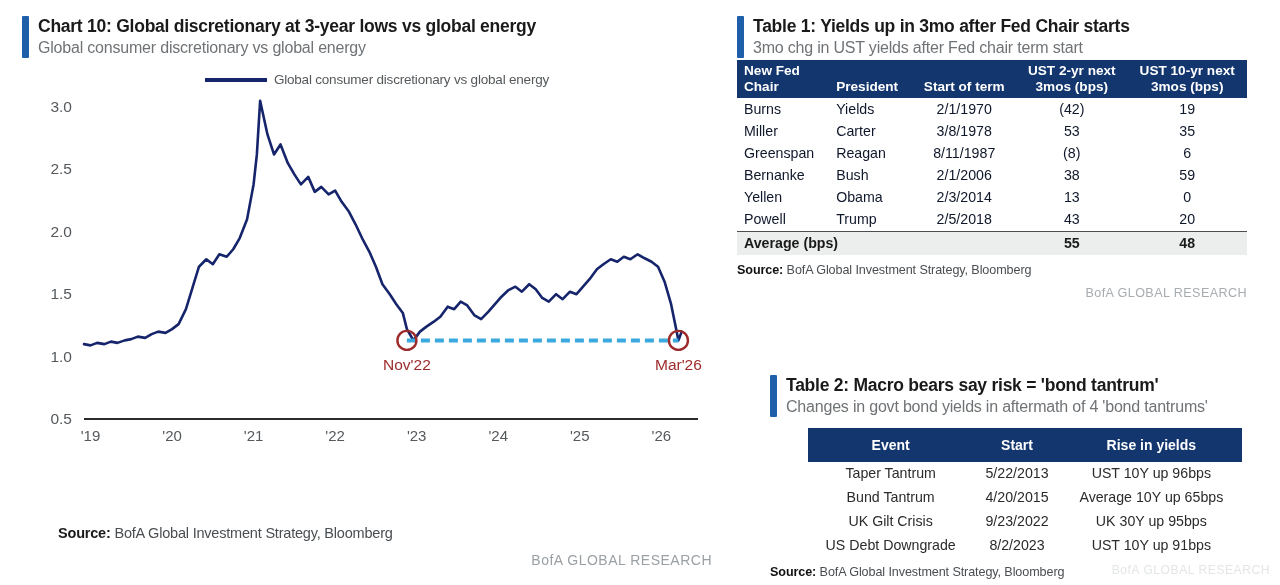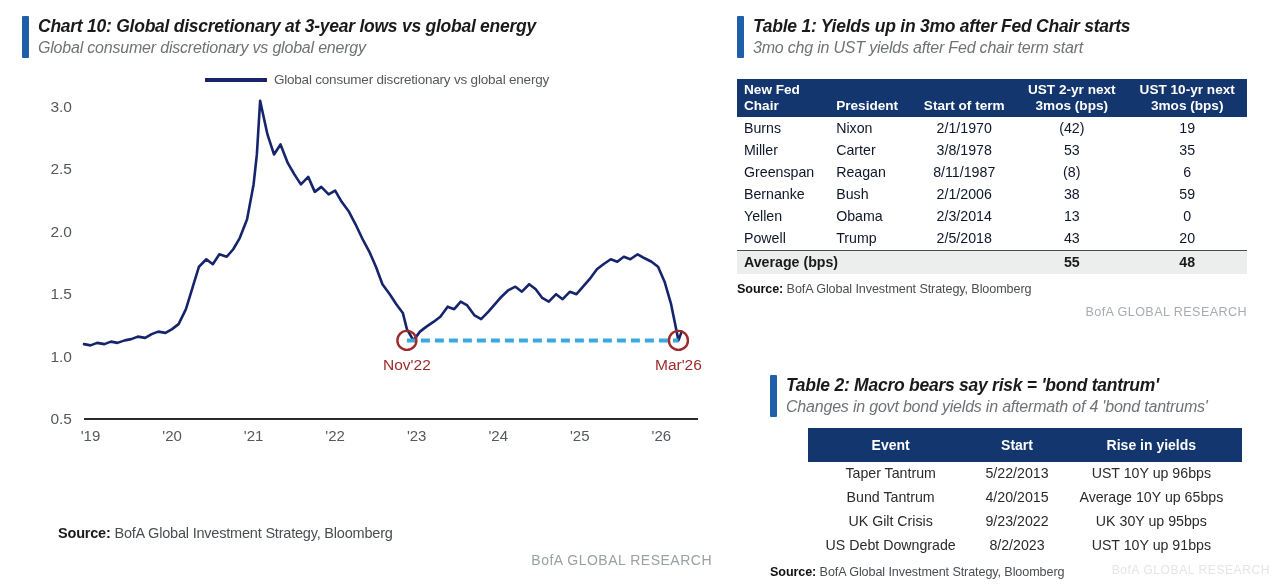--- a/index.html
+++ b/index.html
@@ -4,21 +4,21 @@
 <style>
   html,body{margin:0;padding:0;}
   body{
     width:1280px;height:585px;background:#ffffff;
     font-family:"Liberation Sans", sans-serif;
     color:#231f20;overflow:hidden;position:relative;
   }
   .page{position:relative;width:1280px;height:585px;}
 
   
-  .blk-head{display:flex;gap:9px;align-items:stretch;font-style:italic;}
+  .blk-head{display:flex;gap:9px;align-items:stretch;}
   .accent{width:7px;background:#1f5faa;flex:0 0 7px;border-radius:1px;}
   .blk-titles{display:flex;flex-direction:column;justify-content:center;}
   .blk-title{font-size:17.5px;font-weight:bold;color:#1a1a1a;letter-spacing:-0.25px;line-height:1.22;}
   .blk-sub{font-size:16px;color:#6f7376;line-height:1.25;letter-spacing:-0.2px;margin-top:1px;}
 
   
   .chart-panel{position:absolute;left:22px;top:16px;width:690px;height:555px;}
   .chart-head{margin-left:0;}
   .legend{display:flex;align-items:center;justify-content:center;gap:7px;margin-top:14px;padding-left:20px;}
   .legend-line{display:block;width:62px;height:3.5px;background:#16256b;}
@@ -48,21 +48,21 @@
     font-weight:bold;color:#1a1a1a;padding:3px 7px;
   }
   .t1 tr.lastdata td{border-bottom:0;}
 
   .t2{border-collapse:collapse;width:100%;font-size:14.2px;}
   .t2 thead th{background:#13366e;color:#fff;font-weight:bold;text-align:center;padding:9px 6px;font-size:14px;}
   .t2 tbody td{text-align:center;padding:3px 6px;color:#2b2b2b;line-height:1.25;}
 
   .t1-panel{position:absolute;left:737px;top:16px;width:510px;}
   .t2-panel{position:absolute;left:770px;top:375px;width:510px;}
-  .t1-tablewrap{margin-top:21px;}
+  .t1-tablewrap{margin-top:2px;}
   .t2-tablewrap{margin-top:11px;padding:0 38px;}
   .t-src{margin-top:8px;font-size:12.6px;color:#4a4e51;letter-spacing:-0.1px;}
   .t-src b{color:#111;}
   .t-brand{margin-top:9px;text-align:right;font-size:12.6px;color:#a7acb0;letter-spacing:0.4px;}
 
   .watermark{
     position:absolute;right:10px;bottom:8px;font-size:12px;
     color:#e3e5e7;letter-spacing:0.6px;white-space:nowrap;
   }
   .chart-src-row{position:absolute;left:36px;top:508px;}
@@ -153,21 +153,21 @@
             </th>
             <th>
               <span>UST 10-yr next</span><br>
               <span>3mos (bps)</span>
             </th>
           </tr>
         </thead>
         <tbody id="t1-body">
             <tr>
               <td>Burns</td>
-              <td>Nixon</td>
+              <td>Yields</td>
               <td>2/1/1970</td>
               <td class="neg">(42)</td>
               <td>19</td>
             </tr>
             <tr>
               <td>Miller</td>
               <td>Carter</td>
               <td>3/8/1978</td>
               <td>53</td>
               <td>35</td>

